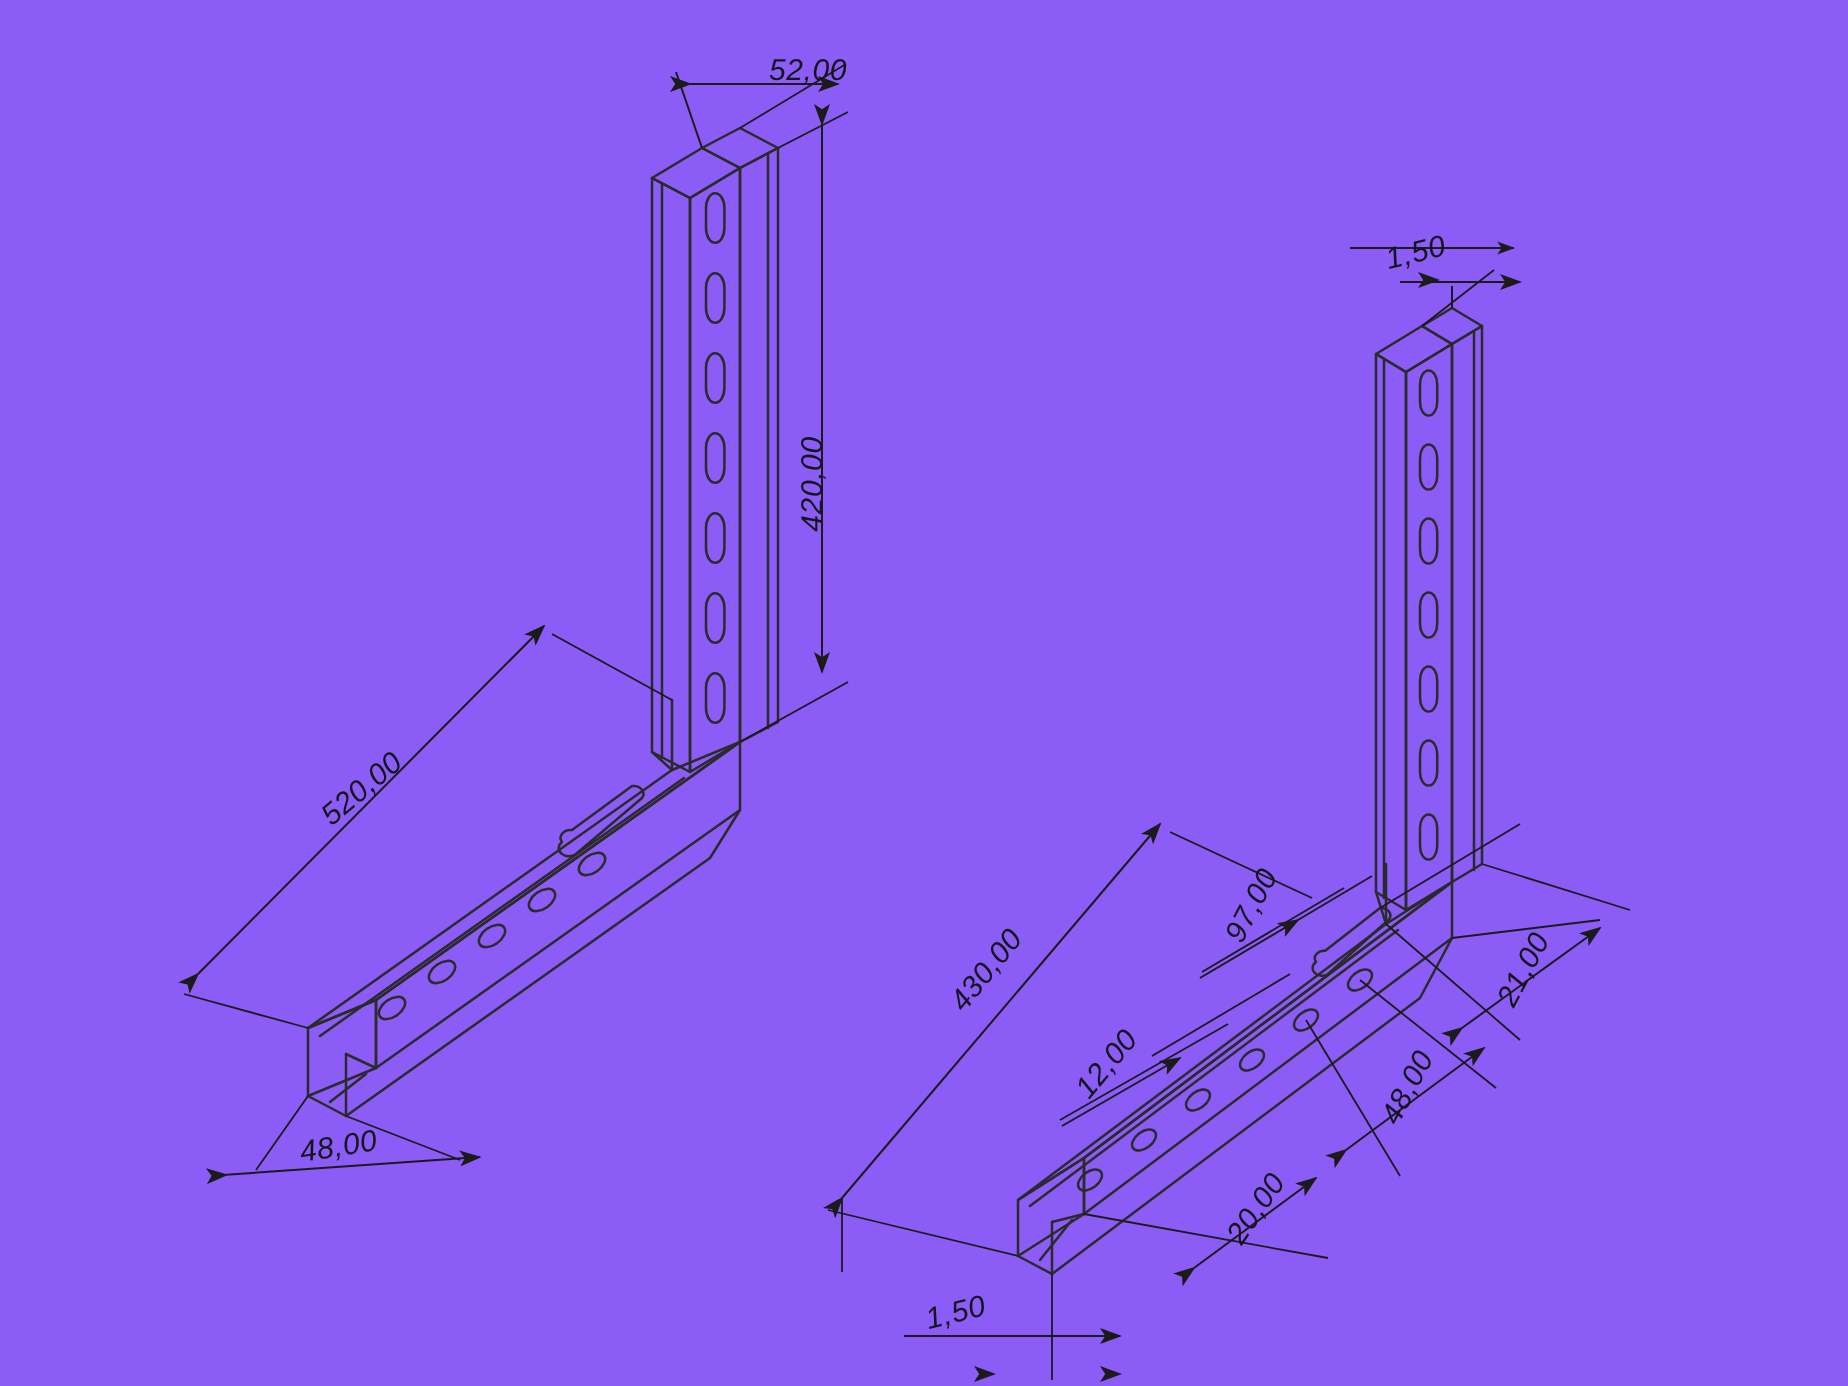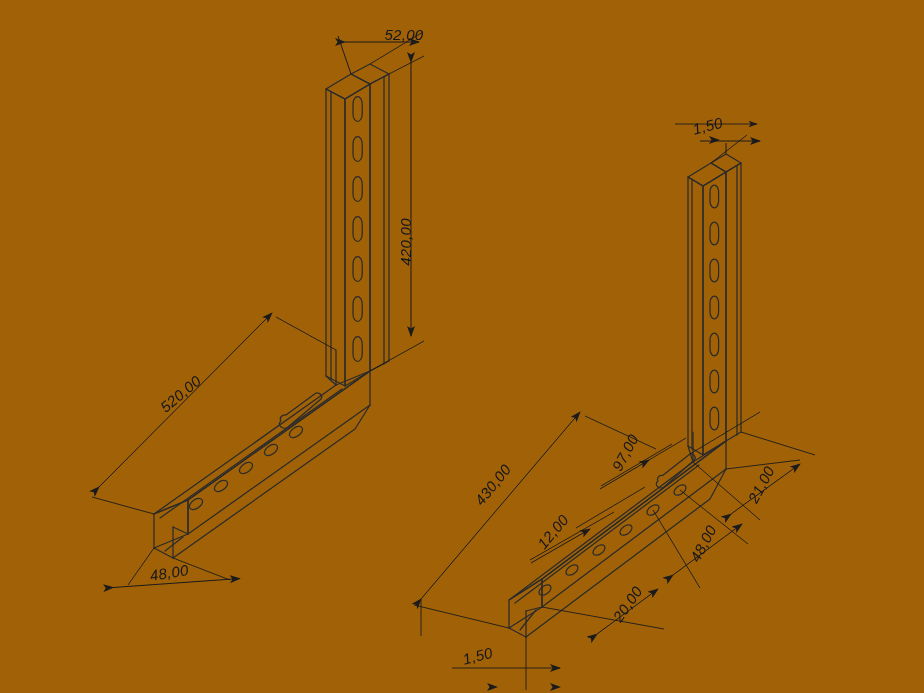--- a/index.html
+++ b/index.html
@@ -1,18 +1,18 @@
 <!DOCTYPE html>
 <html><head>
 <meta charset="utf-8">
 <style>
   html,body{margin:0;padding:0;background:#ffffff;}
   body{width:924px;height:693px;overflow:hidden;
        font-family:"Liberation Sans", sans-serif;}
-  #stage{position:relative;width:924px;height:693px;background:#a16207;}
+  #stage{position:relative;width:924px;height:693px;background:#8b5cf6;}
   #stage svg{position:absolute;top:0;left:0;}
   .dimtext{font-family:"Liberation Sans", sans-serif;font-size:15px;
            fill:#15161d;font-style:italic;letter-spacing:0.3px;}
 </style>
 </head>
 <body>
 
 <div id="stage">
 
 <svg width="924" height="693" viewBox="0 0 924 693">

